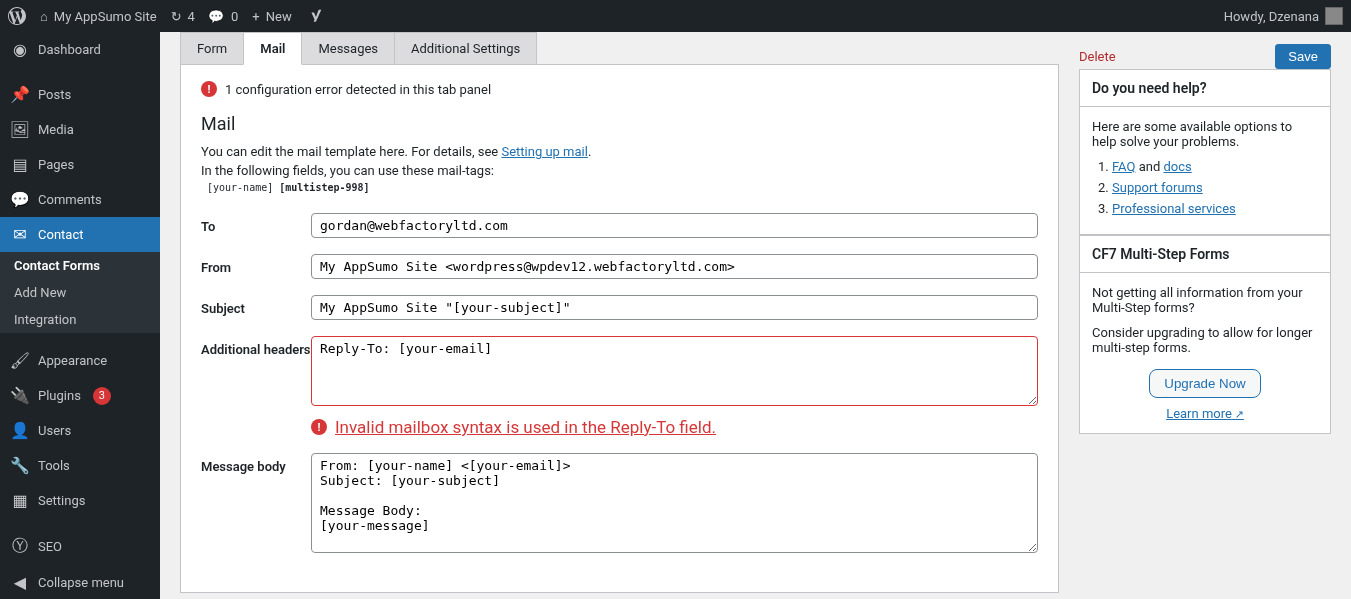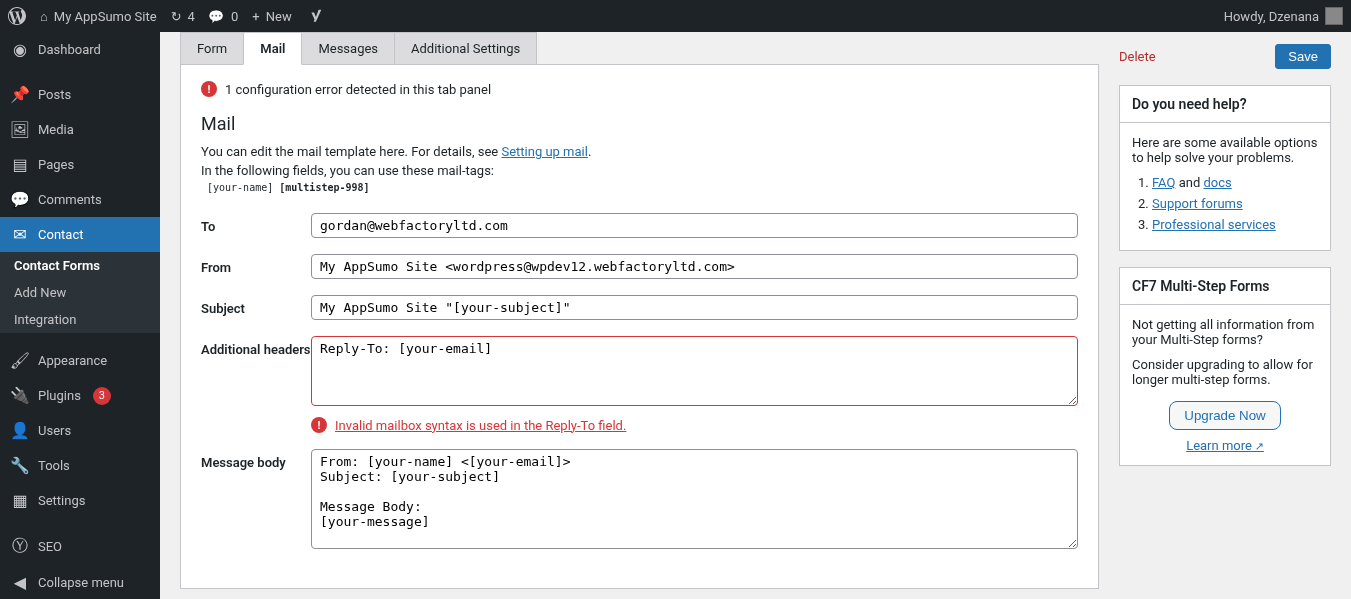--- a/index.html
+++ b/index.html
@@ -32,22 +32,22 @@
 .desc a { color: #2271b1; text-decoration: underline; }
 .mailtags { font-family: monospace; font-size: 10px; margin: 4px 0 20px 6px; }
 .mailtags b { background: transparent; }
 .form-row { display: flex; margin-bottom: 16px; align-items: flex-start; }
 .form-label { width: 110px; padding-top: 6px; font-size: 13px; font-weight: 600; }
 .form-field { flex: 1; }
 .form-field input[type=text], .form-field textarea { width: 100%; padding: 4px 8px; border: 1px solid #8c8f94; border-radius: 4px; font-size: 13px; font-family: monospace; background: #fff; }
 .form-field textarea { resize: vertical; }
 .form-field .err { border-color: #d63638; }
 .field-error { display: flex; align-items: center; gap: 8px; margin-top: 8px; }
-.field-error a { color: #d63638; text-decoration: underline; font-size: 13px; }
-.sidecol { width: 212px; display: flex; flex-direction: column; gap: 16px; }
+.field-error a { color: #d63638; text-decoration: underline; font-size: 17px; }
+.sidecol { width: 252px; display: flex; flex-direction: column; }
 .side-actions { display: flex; justify-content: space-between; align-items: center; padding-top: 12px; }
 .delete-link { color: #b32d2e; text-decoration: none; cursor: pointer; }
 .save-btn { background: #2271b1; color: #fff; border: 1px solid #2271b1; border-radius: 3px; padding: 4px 12px; font-size: 13px; cursor: pointer; }
 .postbox { border: 1px solid #c3c4c7; background: #fff; }
 .postbox h3 { font-size: 14px; font-weight: 600; padding: 10px 12px; border-bottom: 1px solid #c3c4c7; }
 .postbox .inside { padding: 12px; font-size: 13px; }
 .postbox ol { margin: 10px 0 0 20px; }
 .postbox ol li { margin-bottom: 6px; }
 .postbox a { color: #2271b1; text-decoration: underline; }
 .upgrade-btn { background: #f6f7f7; border: 1px solid #2271b1; color: #2271b1; border-radius: 8px; padding: 6px 14px; cursor: pointer; display: block; margin: 14px auto 8px; }

